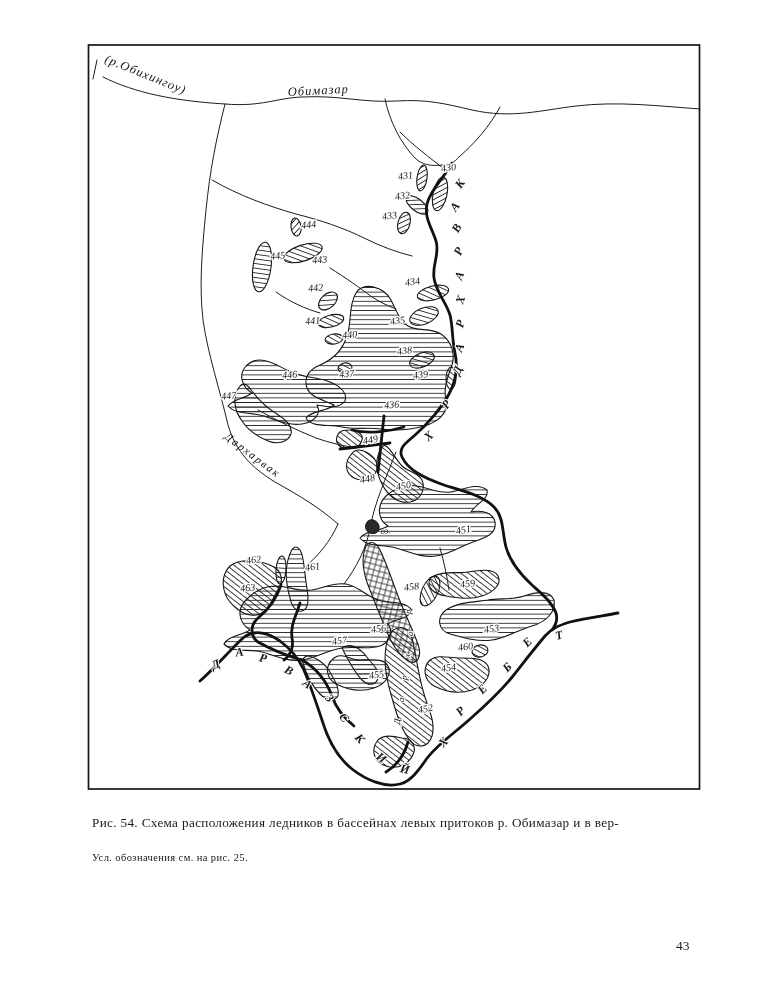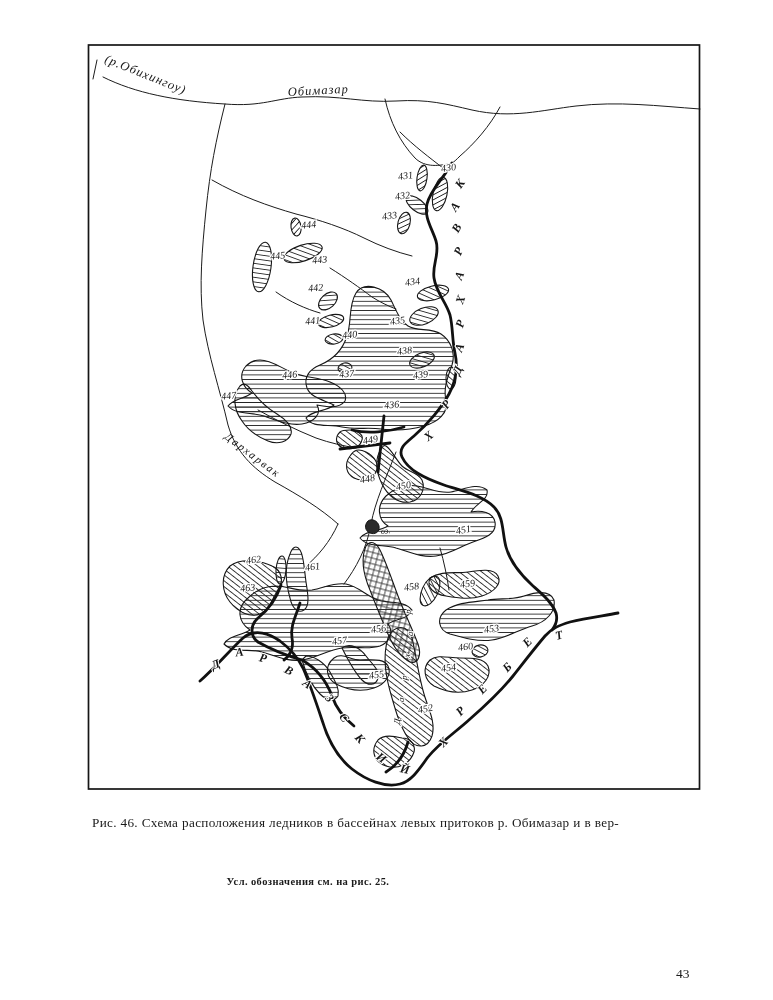--- a/index.html
+++ b/index.html
@@ -39,24 +39,24 @@
     position:absolute;left:92px;top:815px;width:527px;
     font-size:13.2px;text-align:justify;text-align-last:justify;
     letter-spacing:0.3px;
   }
   .caption2{
     position:absolute;left:92px;top:831px;width:440px;
     font-size:13.2px;text-align:center;letter-spacing:0.3px;
   }
   .caption-note{
     position:absolute;left:92px;top:852px;width:432px;
-    font-size:10.5px;font-weight:bold;text-align:center;letter-spacing:0.4px;margin-top:24px;
+    font-size:10.5px;font-weight:normal;text-align:left;letter-spacing:0.4px;
   }
   .page-number{
-    position:absolute;left:676px;top:966px;font-size:13.5px;
+    position:absolute;left:676px;top:938px;font-size:13.5px;
   }
 </style>
 </head>
 <body>
 
 <div class="page">
 
   <svg id="mapsvg" class="map-svg" width="773" height="1000" viewBox="0 0 773 1000">
     <defs>
       <pattern id="hz" width="6" height="4.6" patternUnits="userSpaceOnUse">
@@ -231,17 +231,17 @@
     <g id="river-vert-letters">
         <text class="river-letter" transform="translate(400 722) rotate(-80)">Д</text>
         <text class="river-letter" transform="translate(404 700) rotate(-82)">а</text>
         <text class="river-letter" transform="translate(407 678) rotate(-82)">р</text>
         <text class="river-letter" transform="translate(410 656) rotate(-82)">х</text>
         <text class="river-letter" transform="translate(413 634) rotate(-84)">а</text>
         <text class="river-letter" transform="translate(411 612) rotate(-84)">р</text>
       </g>
   </svg>
 
-  <div class="caption1">Рис. 46. Схема расположения ледников в бассейнах левых притоков р. Обимазар и в вер-</div>
+  <div class="caption1">Рис. 54. Схема расположения ледников в бассейнах левых притоков р. Обимазар и в вер-</div>
   <div class="caption-note">Усл. обозначения см. на рис. 25.</div>
 
   <div class="page-number">43</div>
 </div>
 
 </body></html>

